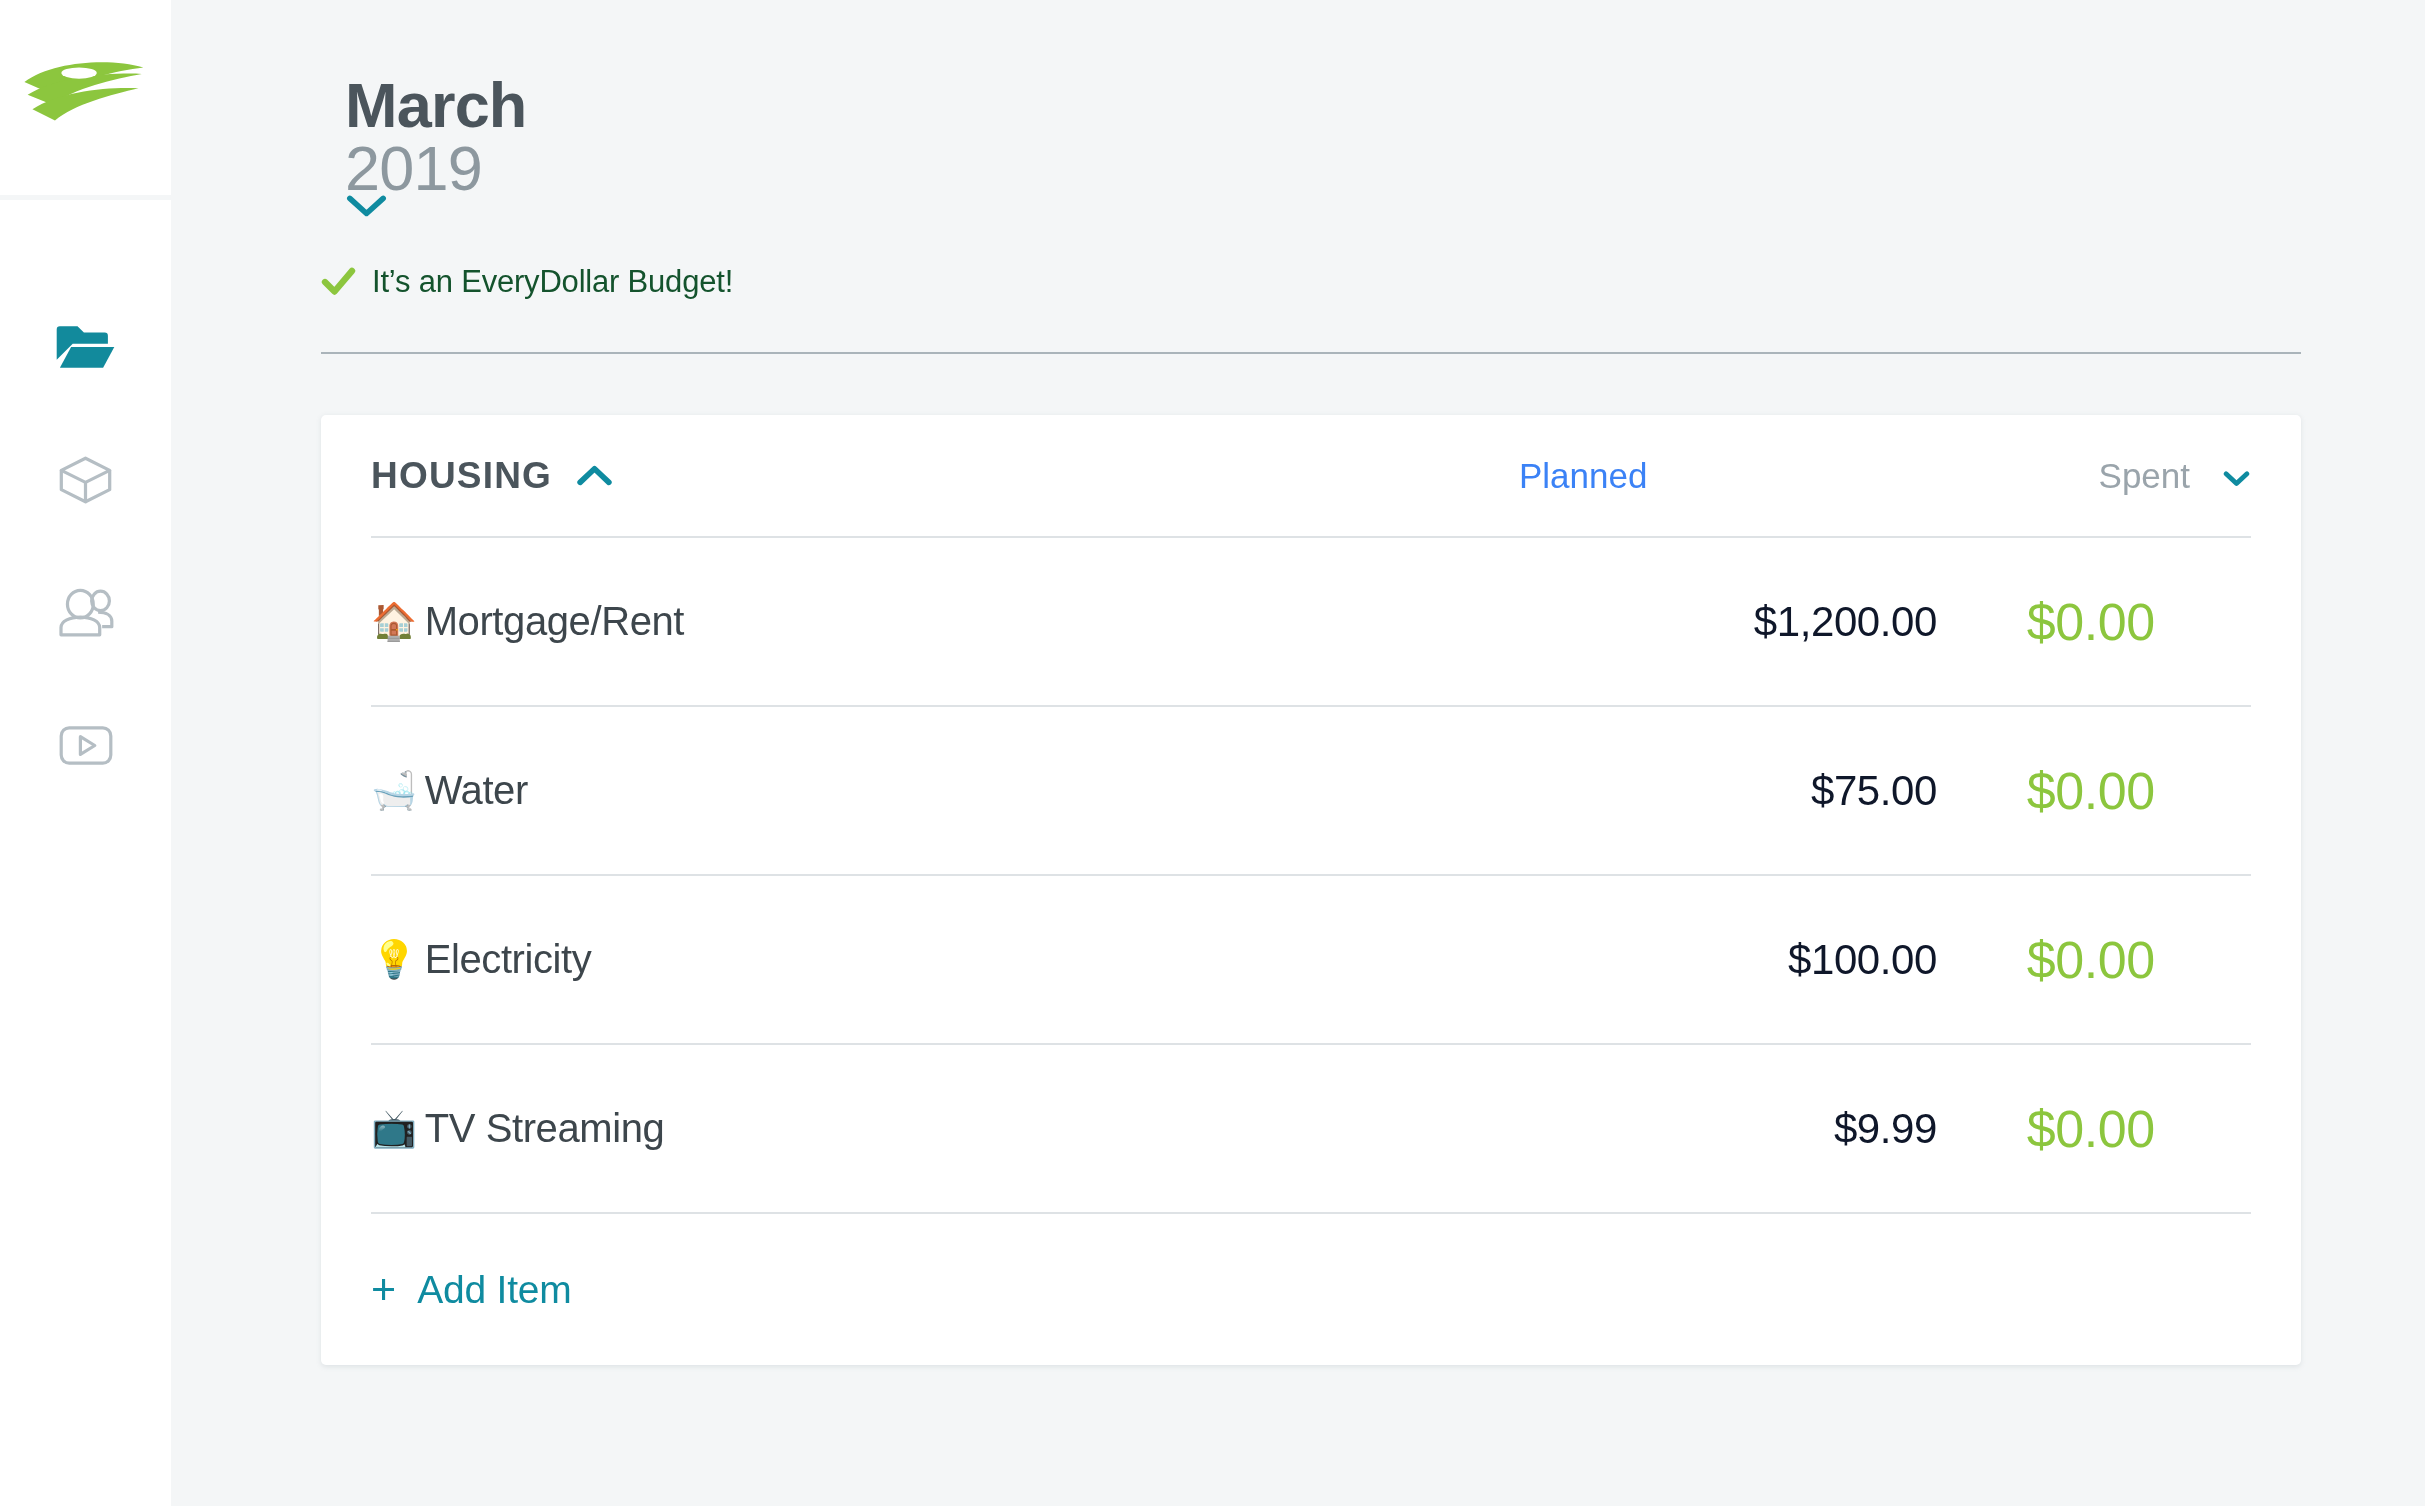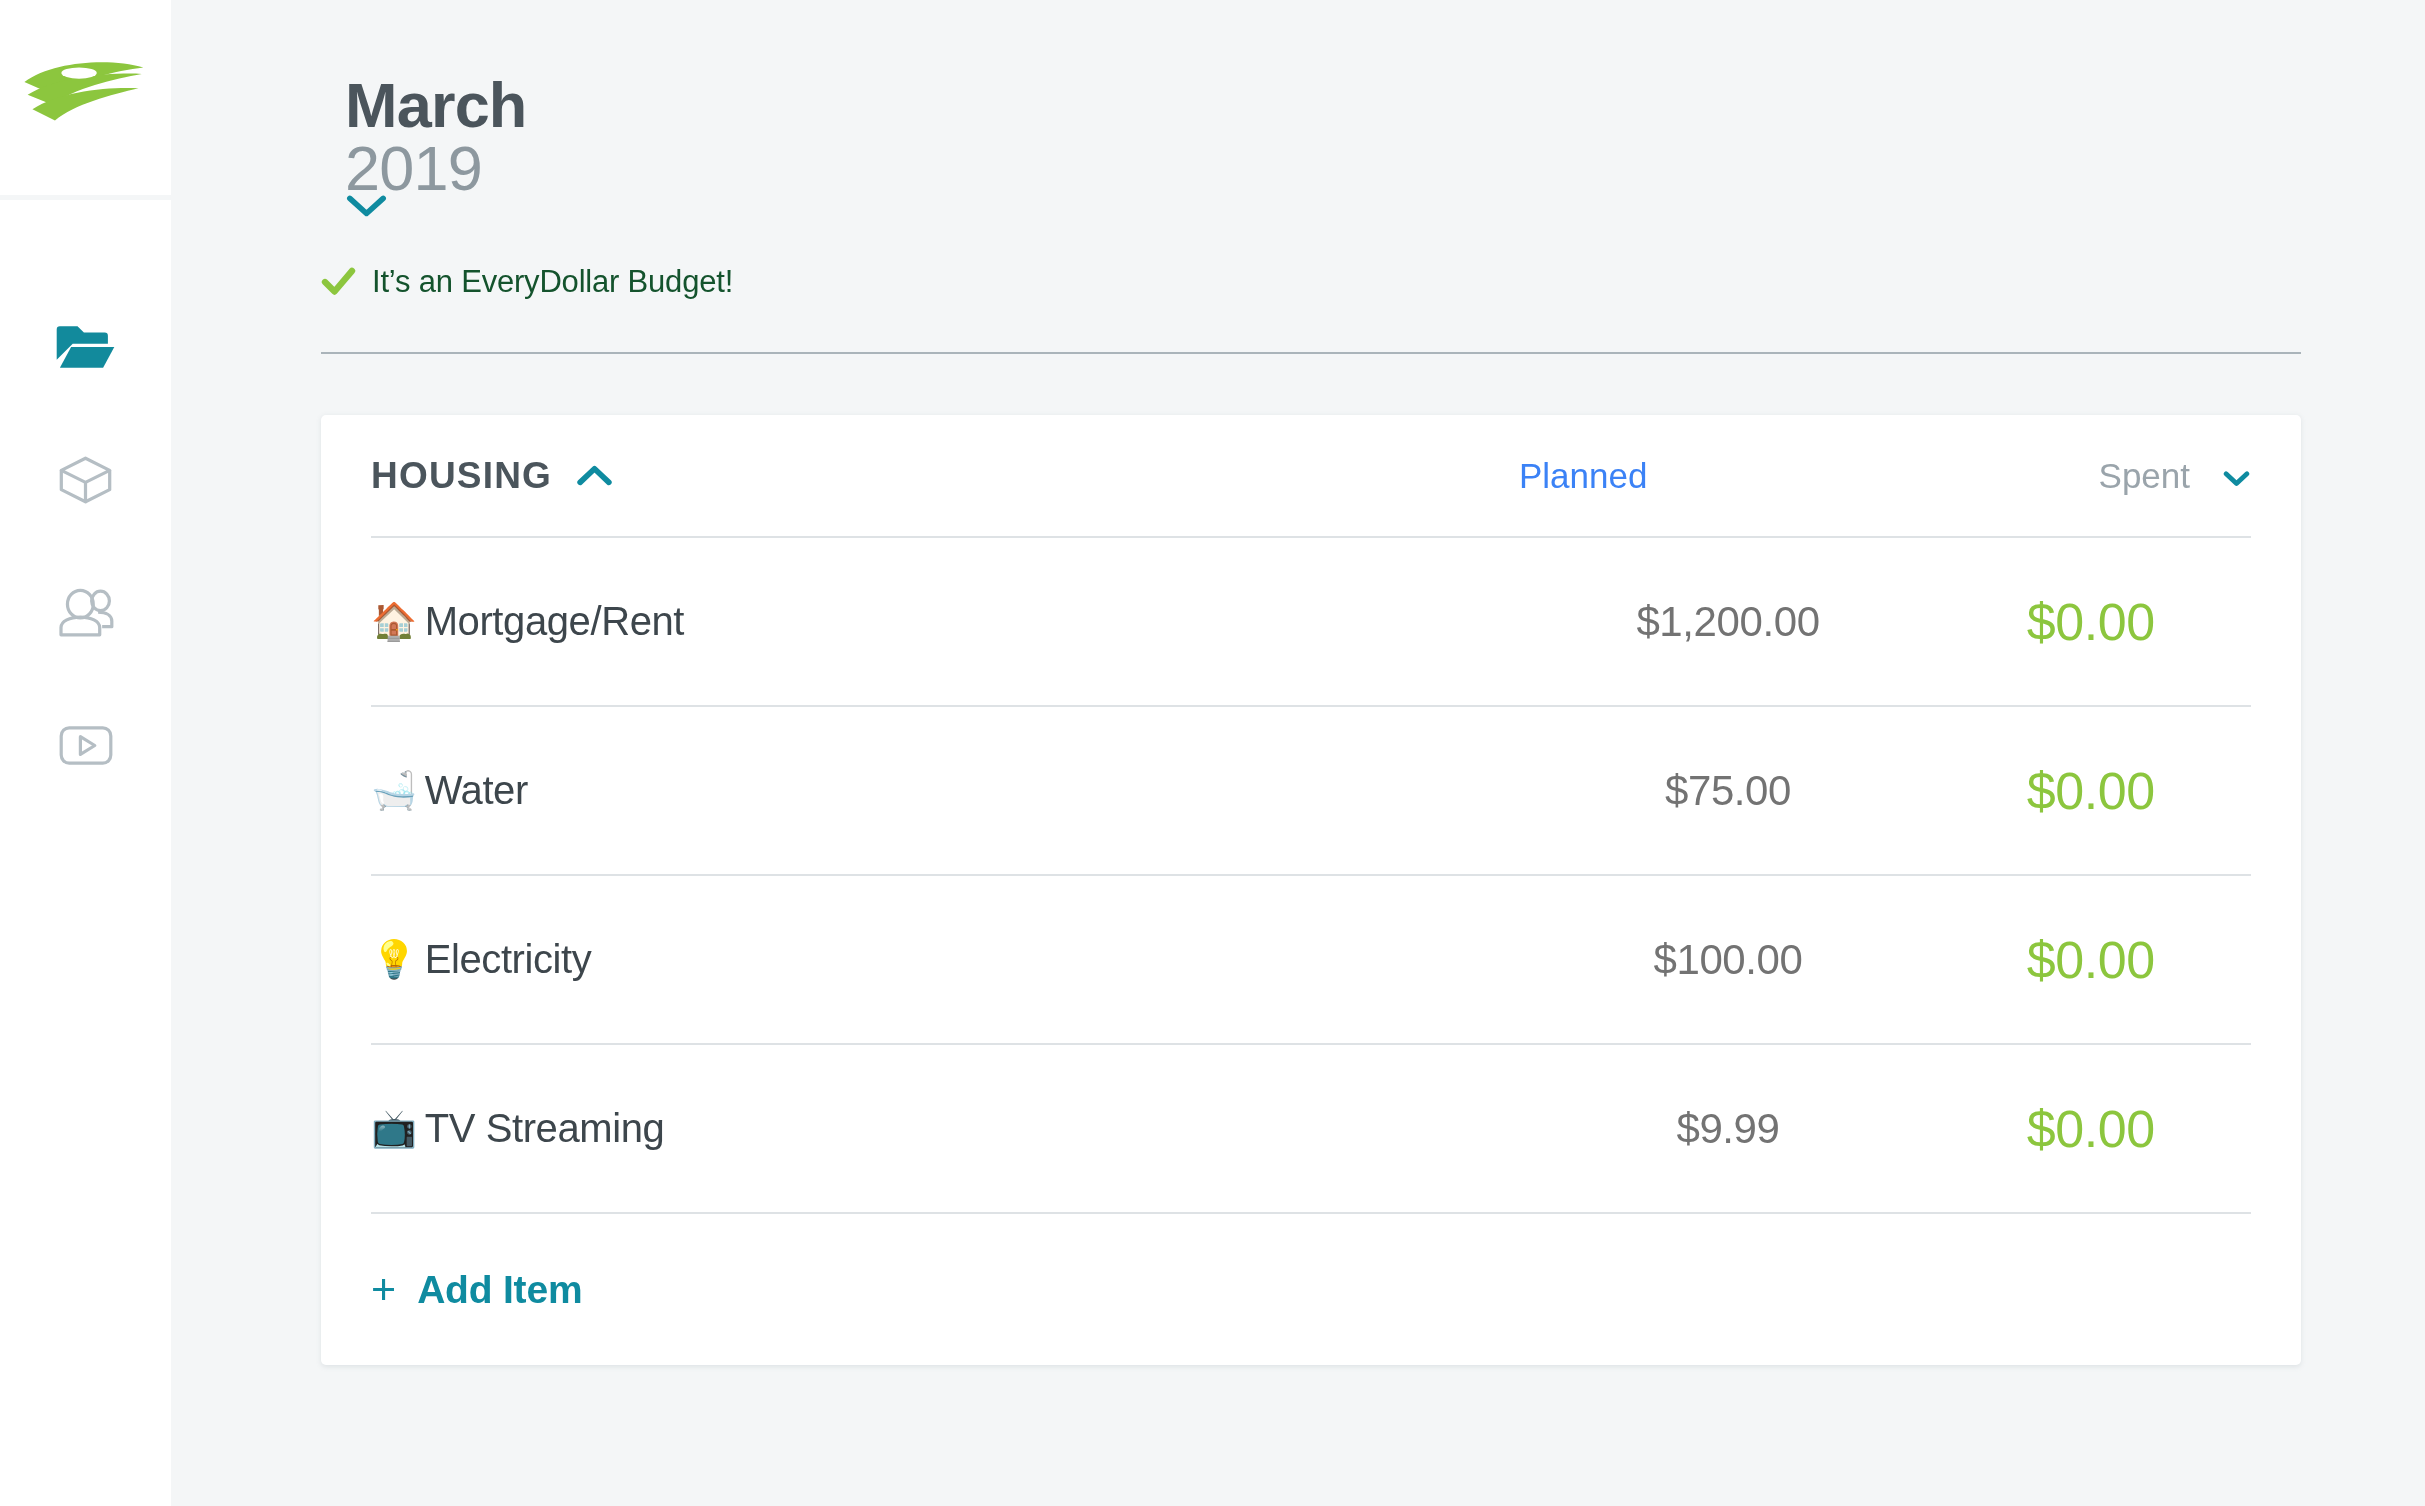--- a/index.html
+++ b/index.html
@@ -202,23 +202,23 @@
   }
   .item-emoji {
     font-size: 37px;
     line-height: 1;
     display: inline-block;
   }
   .row-spacer { flex: 1 1 auto; }
 
   .item-planned {
     width: 418px;
-    text-align: center;
+    text-align: right;
     font-size: 42px;
-    color: #737373;
+    color: #0f172a;
     letter-spacing: -0.4px;
   }
   .item-spent {
     width: 314px;
     text-align: center;
     font-size: 52px;
     color: #8cc63e;
     letter-spacing: -0.4px;
     padding-right: 6.4px;
   }
@@ -233,21 +233,21 @@
   .add-plus {
     font-size: 43px;
     color: #0f8ba0;
     line-height: 1;
     margin-right: 21px;
     font-weight: normal;
   }
   .add-label {
     font-size: 39px;
     color: #0f8ba0;
-    font-weight: bold;
+    font-weight: normal;
     letter-spacing: -0.2px;
   }
 </style>
 </head>
 <body>
 
 <div class="app">
 
   <aside class="sidebar">
 

